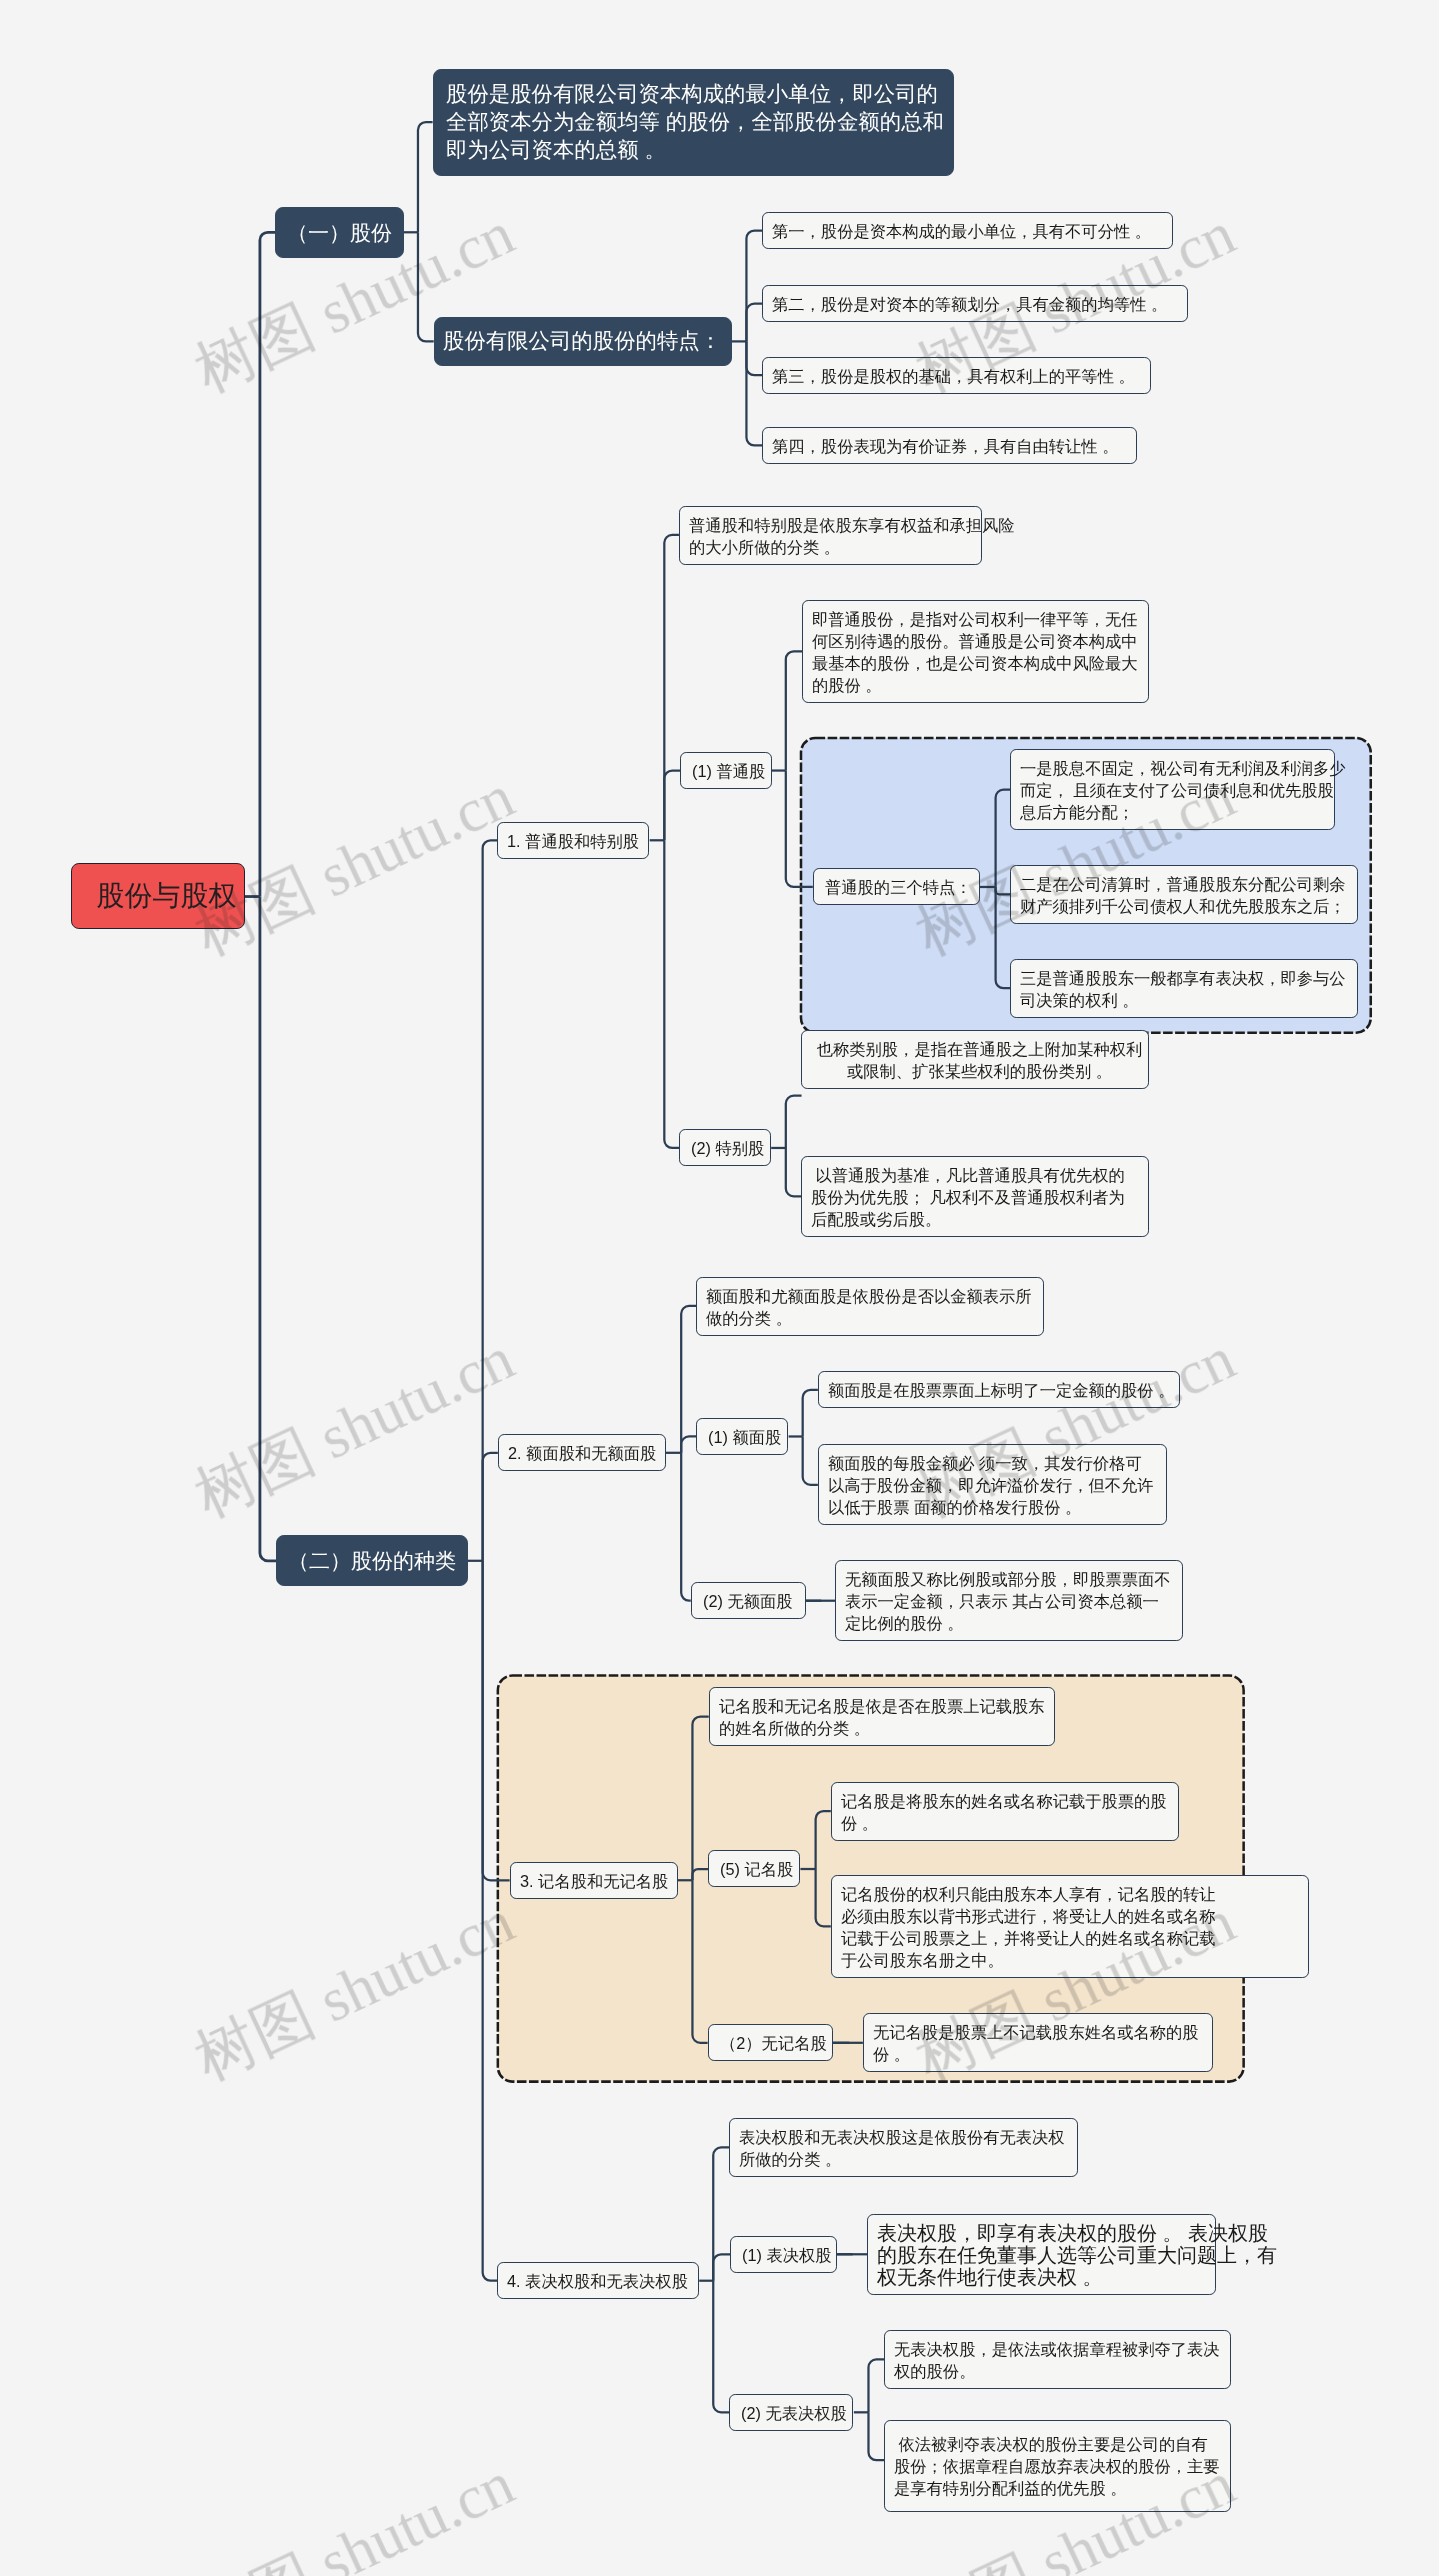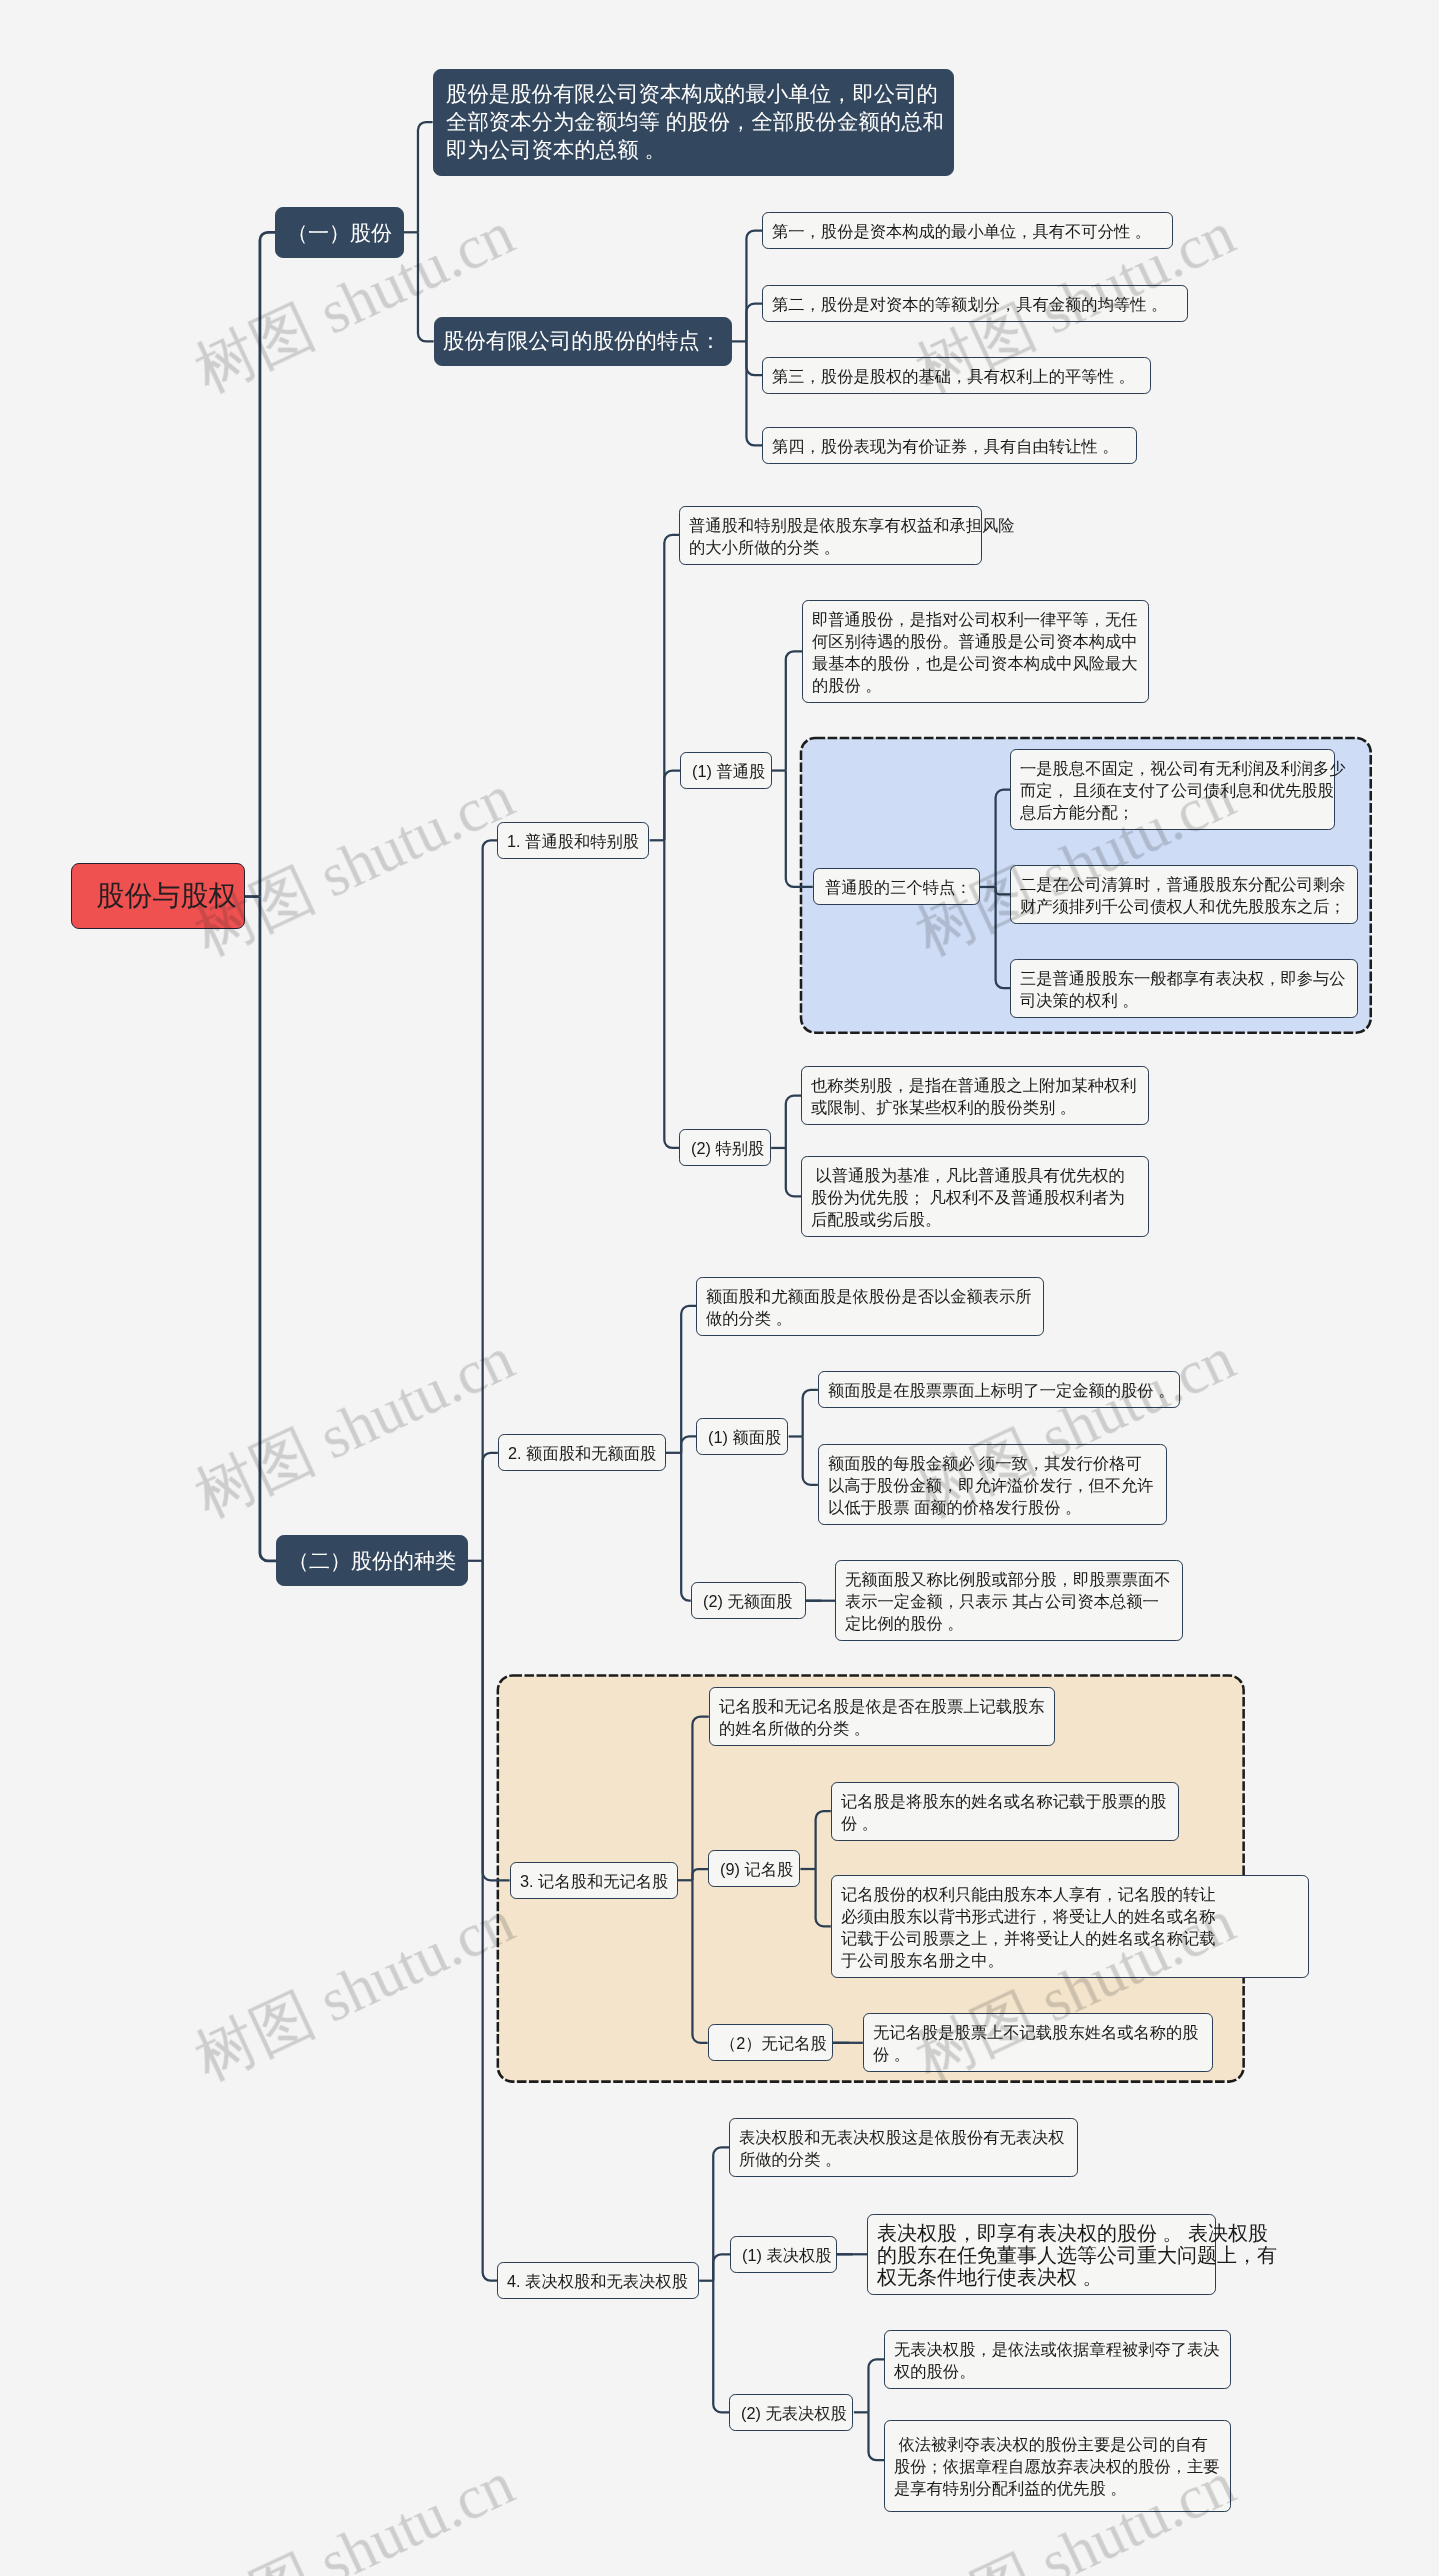--- a/index.html
+++ b/index.html
@@ -106,32 +106,32 @@
       <div id="n_f4" class="node " style="left: 762px; width: 375px; padding-left: 9px; height: 37px; top: 427px;"><span style="font-size: 16.3px; line-height: 22px;">第四，股份表现为有价证券，具有自由转让性 。</span></div>
       <div id="n_c1" class="node " style="left: 497px; width: 152px; padding-left: 9px; height: 37px; top: 822px;"><span style="font-size: 16.3px; line-height: 22px;">1. 普通股和特别股</span></div>
       <div id="n_c1d" class="node " style="left: 679px; width: 303px; padding-left: 9px; height: 59px; top: 506px;"><span style="font-size: 16.3px; line-height: 22px;">普通股和特别股是依股东享有权益和承担风险<br>的大小所做的分类 。</span></div>
       <div id="n_c1a" class="node " style="left: 680px; width: 92px; padding-left: 11.2px; height: 37px; top: 752px;"><span style="font-size: 16.3px; line-height: 22px;">(1) 普通股</span></div>
       <div id="n_c1ad" class="node " style="left: 802px; width: 347px; padding-left: 9px; height: 103px; top: 600px;"><span style="font-size: 16.3px; line-height: 22px;">即普通股份，是指对公司权利一律平等，无任<br>何区别待遇的股份。普通股是公司资本构成中<br>最基本的股份，也是公司资本构成中风险最大<br>的股份 。</span></div>
       <div id="n_c1af" class="node " style="left: 813px; width: 167px; padding-left: 11.2px; height: 37px; top: 868px;"><span style="font-size: 16.3px; line-height: 22px;">普通股的三个特点：</span></div>
       <div id="n_c1af1" class="node " style="left: 1010px; width: 325px; padding-left: 9px; height: 81px; top: 749px;"><span style="font-size: 16.3px; line-height: 22px;">一是股息不固定，视公司有无利润及利润多少<br>而定， 且须在支付了公司债利息和优先股股<br>息后方能分配；</span></div>
       <div id="n_c1af2" class="node " style="left: 1010px; width: 348px; padding-left: 9px; height: 59px; top: 865px;"><span style="font-size: 16.3px; line-height: 22px;">二是在公司清算时，普通股股东分配公司剩余<br>财产须排列千公司债权人和优先股股东之后；</span></div>
       <div id="n_c1af3" class="node " style="left: 1010px; width: 348px; padding-left: 9px; height: 59px; top: 959px;"><span style="font-size: 16.3px; line-height: 22px;">三是普通股股东一般都享有表决权，即参与公<br>司决策的权利 。</span></div>
       <div id="n_c1b" class="node " style="left: 679px; width: 92px; padding-left: 11.2px; height: 37px; top: 1129px;"><span style="font-size: 16.3px; line-height: 22px;">(2) 特别股</span></div>
-      <div id="n_c1bd1" class="node " style="left: 801px; width: 348px; padding-left: 9px; height: 59px; top: 1066px;"><span style="font-size: 16.3px; line-height: 22px;">也称类别股，是指在普通股之上附加某种权利<br>或限制、扩张某些权利的股份类别 。</span></div>
+      <div id="n_c1bd1" class="node " style="left: 801px; width: 348px; padding-left: 9px; height: 59px; top: 1030px; text-align: center;"><span style="font-size: 16.3px; line-height: 22px;">也称类别股，是指在普通股之上附加某种权利<br>或限制、扩张某些权利的股份类别 。</span></div>
       <div id="n_c1bd2" class="node " style="left: 801px; width: 348px; padding-left: 9px; height: 81px; top: 1156px;"><span style="font-size: 16.3px; line-height: 22px;"> 以普通股为基准，凡比普通股具有优先权的<br>股份为优先股； 凡权利不及普通股权利者为<br>后配股或劣后股。</span></div>
       <div id="n_c2" class="node " style="left: 498px; width: 168px; padding-left: 9px; height: 37px; top: 1434px;"><span style="font-size: 16.3px; line-height: 22px;">2. 额面股和无额面股</span></div>
       <div id="n_c2d" class="node " style="left: 696px; width: 348px; padding-left: 9px; height: 59px; top: 1277px;"><span style="font-size: 16.3px; line-height: 22px;">额面股和尤额面股是依股份是否以金额表示所<br>做的分类 。</span></div>
       <div id="n_c2a" class="node " style="left: 696px; width: 92px; padding-left: 11.2px; height: 37px; top: 1418px;"><span style="font-size: 16.3px; line-height: 22px;">(1) 额面股</span></div>
       <div id="n_c2ad1" class="node " style="left: 818px; width: 362px; padding-left: 9px; height: 37px; top: 1371px;"><span style="font-size: 16.3px; line-height: 22px;">额面股是在股票票面上标明了一定金额的股份 。</span></div>
       <div id="n_c2ad2" class="node " style="left: 818px; width: 349px; padding-left: 9px; height: 81px; top: 1444px;"><span style="font-size: 16.3px; line-height: 22px;">额面股的每股金额必 须一致，其发行价格可<br>以高于股份金额，即允许溢价发行，但不允许<br>以低于股票 面额的价格发行股份 。</span></div>
       <div id="n_c2b" class="node " style="left: 691px; width: 115px; padding-left: 11.2px; height: 37px; top: 1582px; align-items: center;"><span style="font-size: 16.3px; line-height: 22px;">(2) 无额面股</span></div>
       <div id="n_c2bd" class="node " style="left: 835px; width: 348px; padding-left: 9px; height: 81px; top: 1560px;"><span style="font-size: 16.3px; line-height: 22px;">无额面股又称比例股或部分股，即股票票面不<br>表示一定金额，只表示 其占公司资本总额一<br>定比例的股份 。</span></div>
       <div id="n_c3" class="node " style="left: 510px; width: 168px; padding-left: 9px; height: 37px; top: 1862px;"><span style="font-size: 16.3px; line-height: 22px;">3. 记名股和无记名股</span></div>
       <div id="n_c3d" class="node " style="left: 709px; width: 346px; padding-left: 9px; height: 59px; top: 1687px;"><span style="font-size: 16.3px; line-height: 22px;">记名股和无记名股是依是否在股票上记载股东<br>的姓名所做的分类 。</span></div>
-      <div id="n_c3a" class="node " style="left: 708px; width: 92px; padding-left: 11.2px; height: 37px; top: 1850px;"><span style="font-size: 16.3px; line-height: 22px;">(9) 记名股</span></div>
+      <div id="n_c3a" class="node " style="left: 708px; width: 92px; padding-left: 11.2px; height: 37px; top: 1850px;"><span style="font-size: 16.3px; line-height: 22px;">(5) 记名股</span></div>
       <div id="n_c3ad1" class="node " style="left: 831px; width: 348px; padding-left: 9px; height: 59px; top: 1782px;"><span style="font-size: 16.3px; line-height: 22px;">记名股是将股东的姓名或名称记载于股票的股<br>份 。</span></div>
       <div id="n_c3ad2" class="node " style="left: 831px; width: 478px; padding-left: 9px; height: 103px; top: 1875px;"><span style="font-size: 16.3px; line-height: 22px;">记名股份的权利只能由股东本人享有，记名股的转让<br>必须由股东以背书形式进行，将受让人的姓名或名称<br>记载于公司股票之上，并将受让人的姓名或名称记载<br>于公司股东名册之中。</span></div>
       <div id="n_c3b" class="node " style="left: 708px; width: 125px; padding-left: 11.2px; height: 37px; top: 2024px;"><span style="font-size: 16.3px; line-height: 22px;">（2）无记名股</span></div>
       <div id="n_c3bd" class="node " style="left: 863px; width: 350px; padding-left: 9px; height: 59px; top: 2013px;"><span style="font-size: 16.3px; line-height: 22px;">无记名股是股票上不记载股东姓名或名称的股<br>份 。</span></div>
       <div id="n_c4" class="node " style="left: 497px; width: 202px; padding-left: 9px; height: 37px; top: 2262px;"><span style="font-size: 16.3px; line-height: 22px;">4. 表决权股和无表决权股</span></div>
       <div id="n_c4d" class="node " style="left: 729px; width: 349px; padding-left: 9px; height: 59px; top: 2118px;"><span style="font-size: 16.3px; line-height: 22px;">表决权股和无表决权股这是依股份有无表决权<br>所做的分类 。</span></div>
       <div id="n_c4a" class="node " style="left: 730px; width: 107px; padding-left: 11.2px; height: 37px; top: 2236px;"><span style="font-size: 16.3px; line-height: 22px;">(1) 表决权股</span></div>
       <div id="n_c4ad" class="node " style="left: 867px; width: 349px; padding-left: 9px; height: 81px; top: 2214px;"><span style="font-size: 20px; line-height: 22px;">表决权股，即享有表决权的股份 。 表决权股<br>的股东在任免董事人选等公司重大问题上，有<br>权无条件地行使表决权 。</span></div>
       <div id="n_c4b" class="node " style="left: 729px; width: 124px; padding-left: 11.2px; height: 37px; top: 2394px;"><span style="font-size: 16.3px; line-height: 22px;">(2) 无表决权股</span></div>
       <div id="n_c4bd1" class="node " style="left: 884px; width: 347px; padding-left: 9px; height: 59px; top: 2330px;"><span style="font-size: 16.3px; line-height: 22px;">无表决权股，是依法或依据章程被剥夺了表决<br>权的股份。</span></div>

